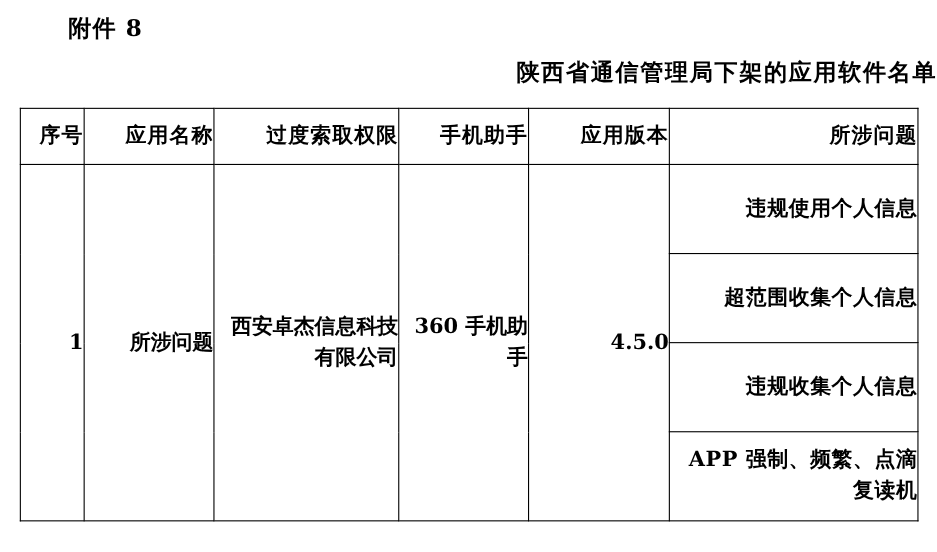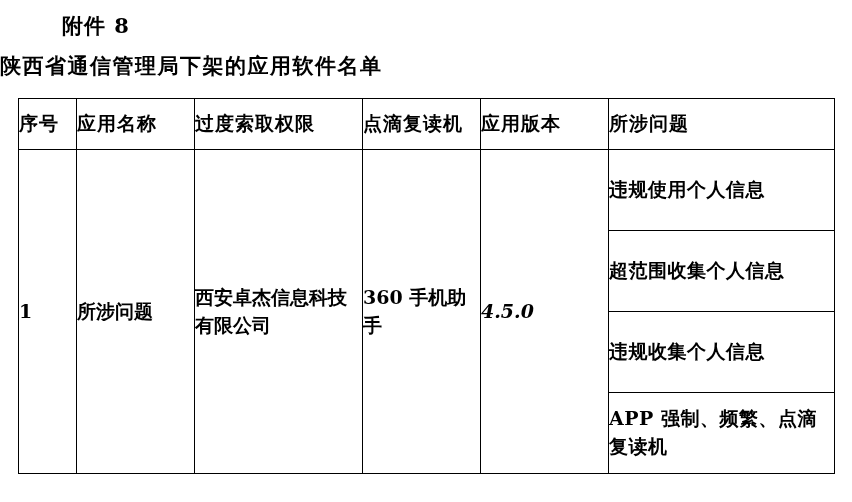--- a/index.html
+++ b/index.html
@@ -27,42 +27,42 @@
     top: 12px;
     font-size: 21px;
     font-weight: bold;
     letter-spacing: 1px;
   }
   .doc-title {
     position: absolute;
     left: 0;
     top: 52px;
     width: 852px;
-    text-align: left;
+    text-align: right;
     font-size: 21px;
     font-weight: bold;
     letter-spacing: 1.5px;
   }
   .table-wrap {
     position: absolute;
     left: 18px;
     top: 98px;
     width: 816px;
   }
   table.app-table {
     border-collapse: collapse;
     width: 816px;
     table-layout: fixed;
   }
   table.app-table th,
   table.app-table td {
     border: 1.5px solid #000000;
     padding: 0;
     vertical-align: middle;
-    text-align: left;
+    text-align: right;
     font-size: 19px;
     font-weight: bold;
     line-height: 1.45;
     margin-left: 21px;
   }
   thead th {
     height: 50px;
     letter-spacing: 1px;
   }
   .col-no { width: 58px; }
@@ -88,21 +88,20 @@
     height: 80px;
     text-align: left;
     padding: 0 10px 0 12px;
   }
   .issue-cell .issue-text {
     display: block;
     letter-spacing: 0.5px;
   }
   .nowrap-center {
     white-space: nowrap;
-    font-style: italic;
   }
 </style>
 </head>
 <body>
 
 <div class="page">
 
   <div class="attachment-label">附件 8</div>
 
   <div class="doc-title">陕西省通信管理局下架的应用软件名单</div>
@@ -115,21 +114,21 @@
         <col class="col-dev">
         <col class="col-src">
         <col class="col-ver">
         <col class="col-issue">
       </colgroup>
       <thead>
         <tr>
           <th>序号</th>
           <th>应用名称</th>
           <th>过度索取权限</th>
-          <th>点滴复读机</th>
+          <th>手机助手</th>
           <th>应用版本</th>
           <th>所涉问题</th>
         </tr>
       </thead>
       <tbody>
         <tr>
           <td class="cell-no" rowspan="4">1</td>
           <td class="cell-name" rowspan="4">所涉问题</td>
           <td class="cell-dev" rowspan="4">西安卓杰信息科技有限公司</td>
           <td class="cell-src" rowspan="4">360 手机助手</td>

